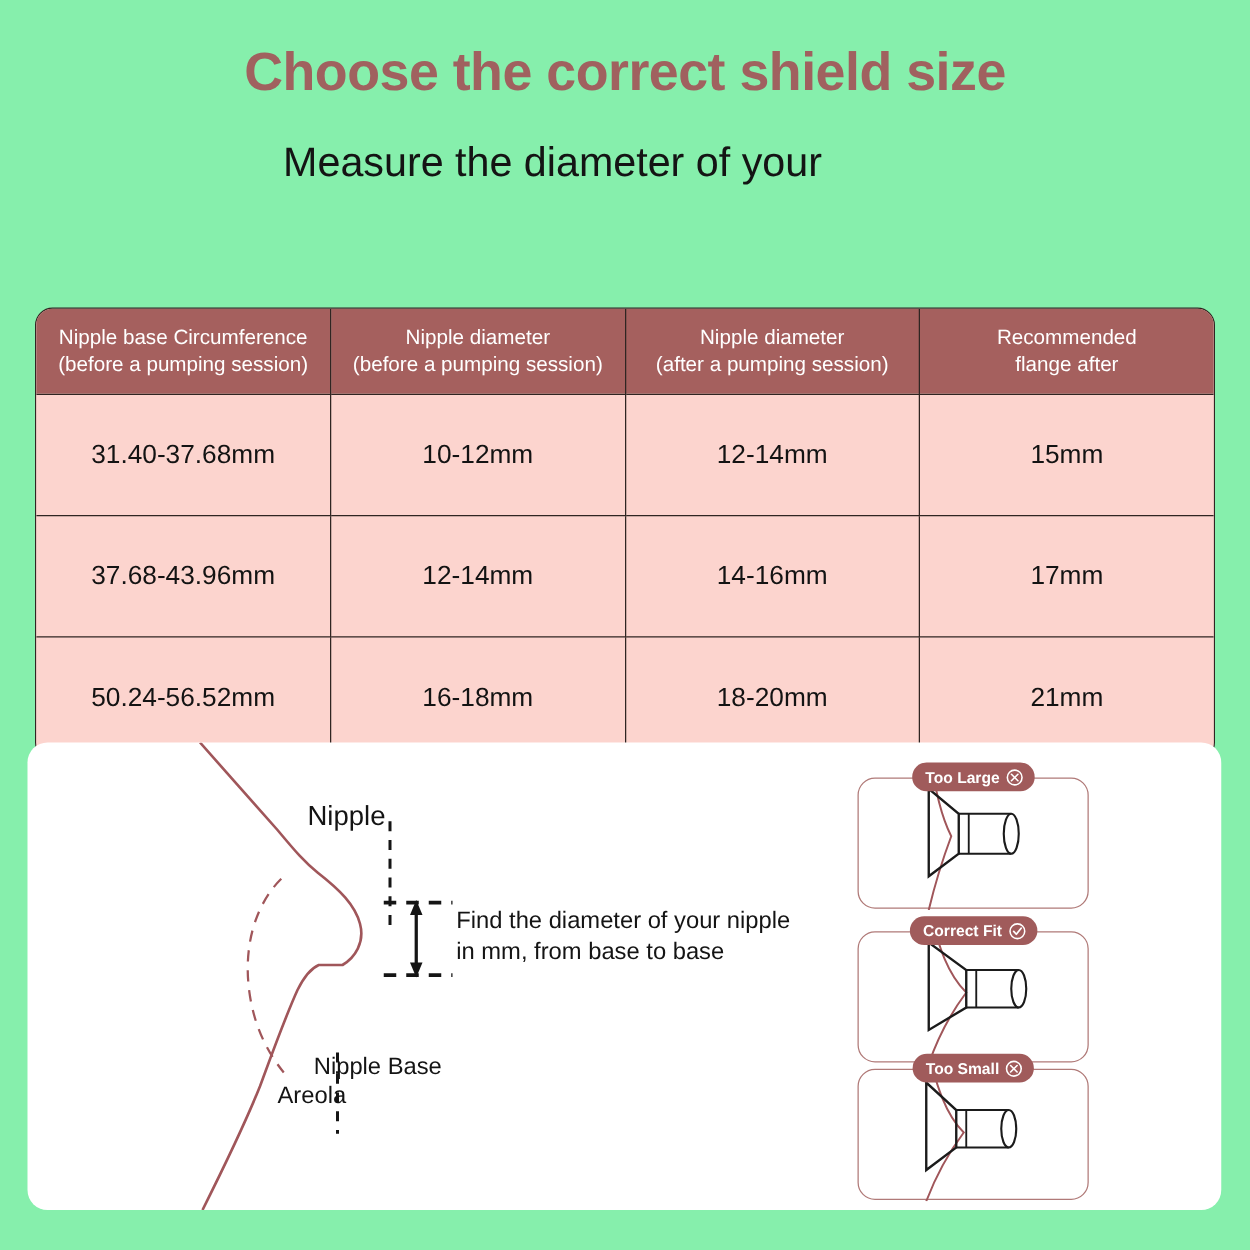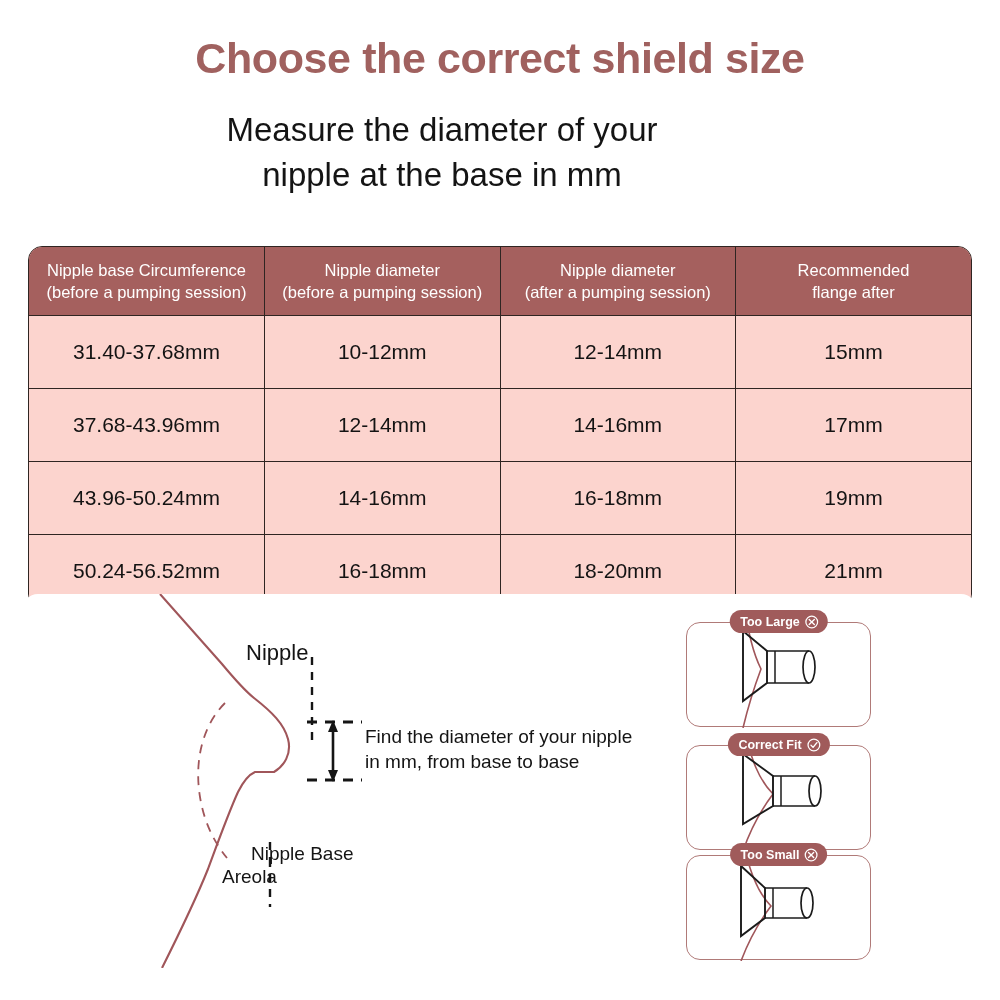--- a/index.html
+++ b/index.html
@@ -5,21 +5,21 @@
   * { box-sizing: border-box; margin: 0; padding: 0; }
   html, body {
     width: 1000px; height: 1000px;
     background: #fdd3ce;
     font-family: "Liberation Sans", sans-serif;
     overflow: hidden;
   }
   #page {
     position: relative;
     width: 1000px; height: 1000px;
-    background: #ffffff;
+    background: #86efac;
   }
 
   
   .title {
     position: absolute;
     left: 0; top: 34px; width: 1000px;
     text-align: center;
     font-size: 43px;
     font-weight: 700;
     letter-spacing: -0.4px;
@@ -141,21 +141,20 @@
 </style>
 </head>
 <body>
 
 <div id="page">
 
   <div class="title">Choose the correct shield size</div>
 
   <div class="subtitle">
     <span>Measure the diameter of your</span><br>
-    <span>nipple at the base in mm</span>
   </div>
 
   <div class="table-wrap">
     <table class="size-table">
       <thead>
         <tr>
           <th class="col-a">
             <span>Nipple base Circumference</span><br>
             <span>(before a pumping session)</span>
           </th>
@@ -178,26 +177,20 @@
           <td>31.40-37.68mm</td>
           <td>10-12mm</td>
           <td>12-14mm</td>
           <td>15mm</td>
         </tr>
         <tr>
           <td>37.68-43.96mm</td>
           <td>12-14mm</td>
           <td>14-16mm</td>
           <td>17mm</td>
-        </tr>
-        <tr>
-          <td>43.96-50.24mm</td>
-          <td>14-16mm</td>
-          <td>16-18mm</td>
-          <td>19mm</td>
         </tr>
         <tr>
           <td>50.24-56.52mm</td>
           <td>16-18mm</td>
           <td>18-20mm</td>
           <td>21mm</td>
         </tr>
       </tbody>
     </table>
   </div>

